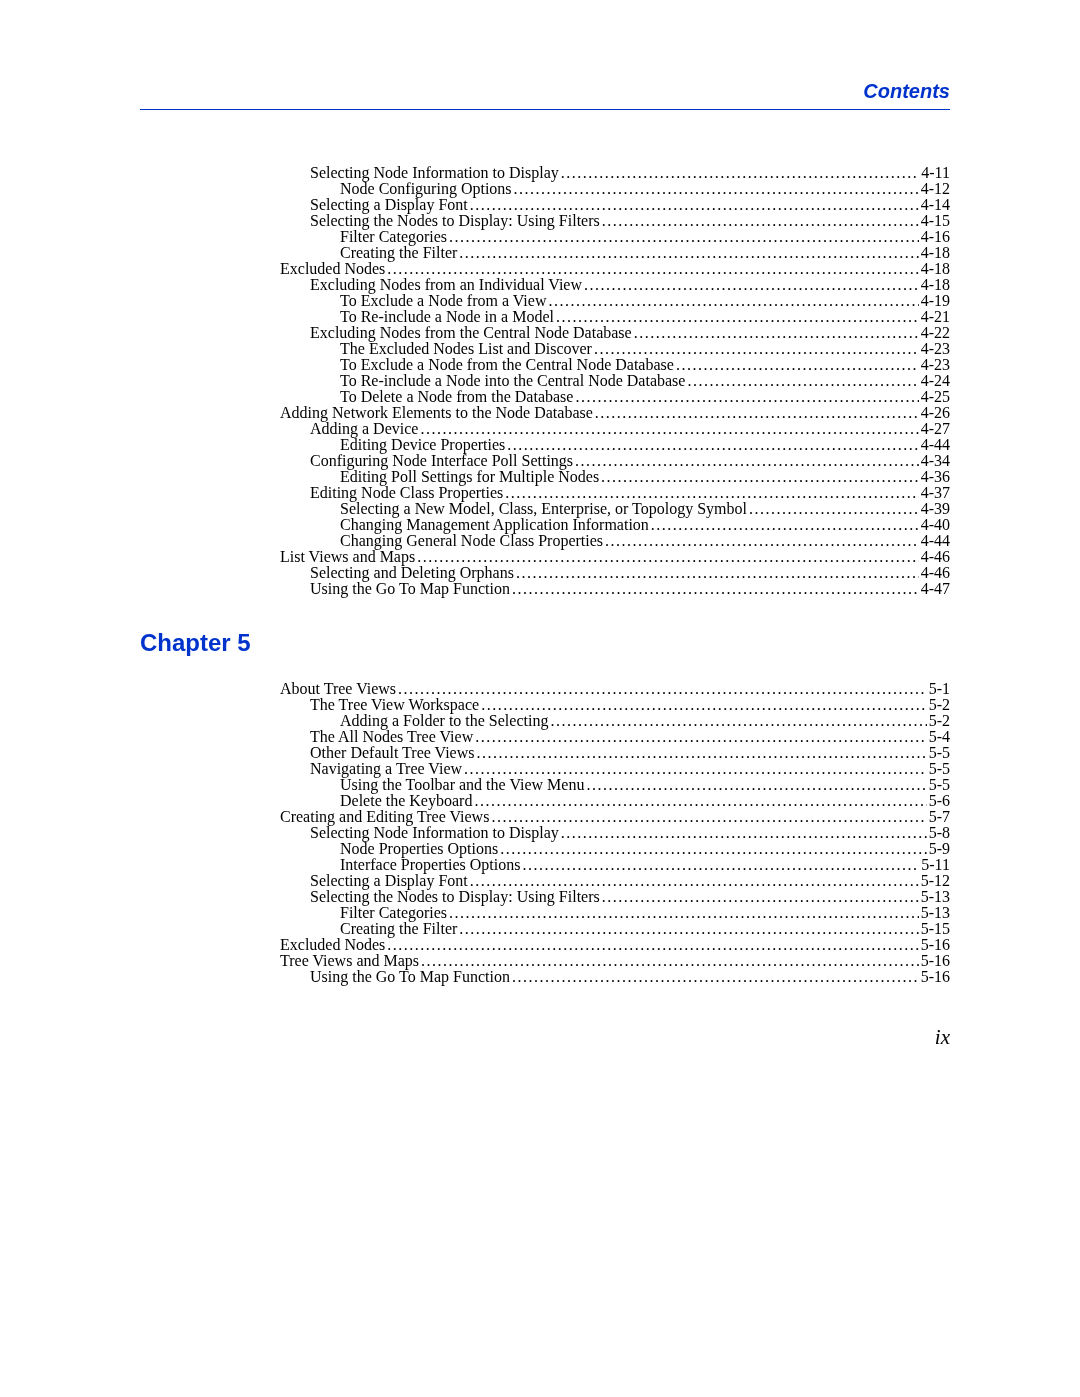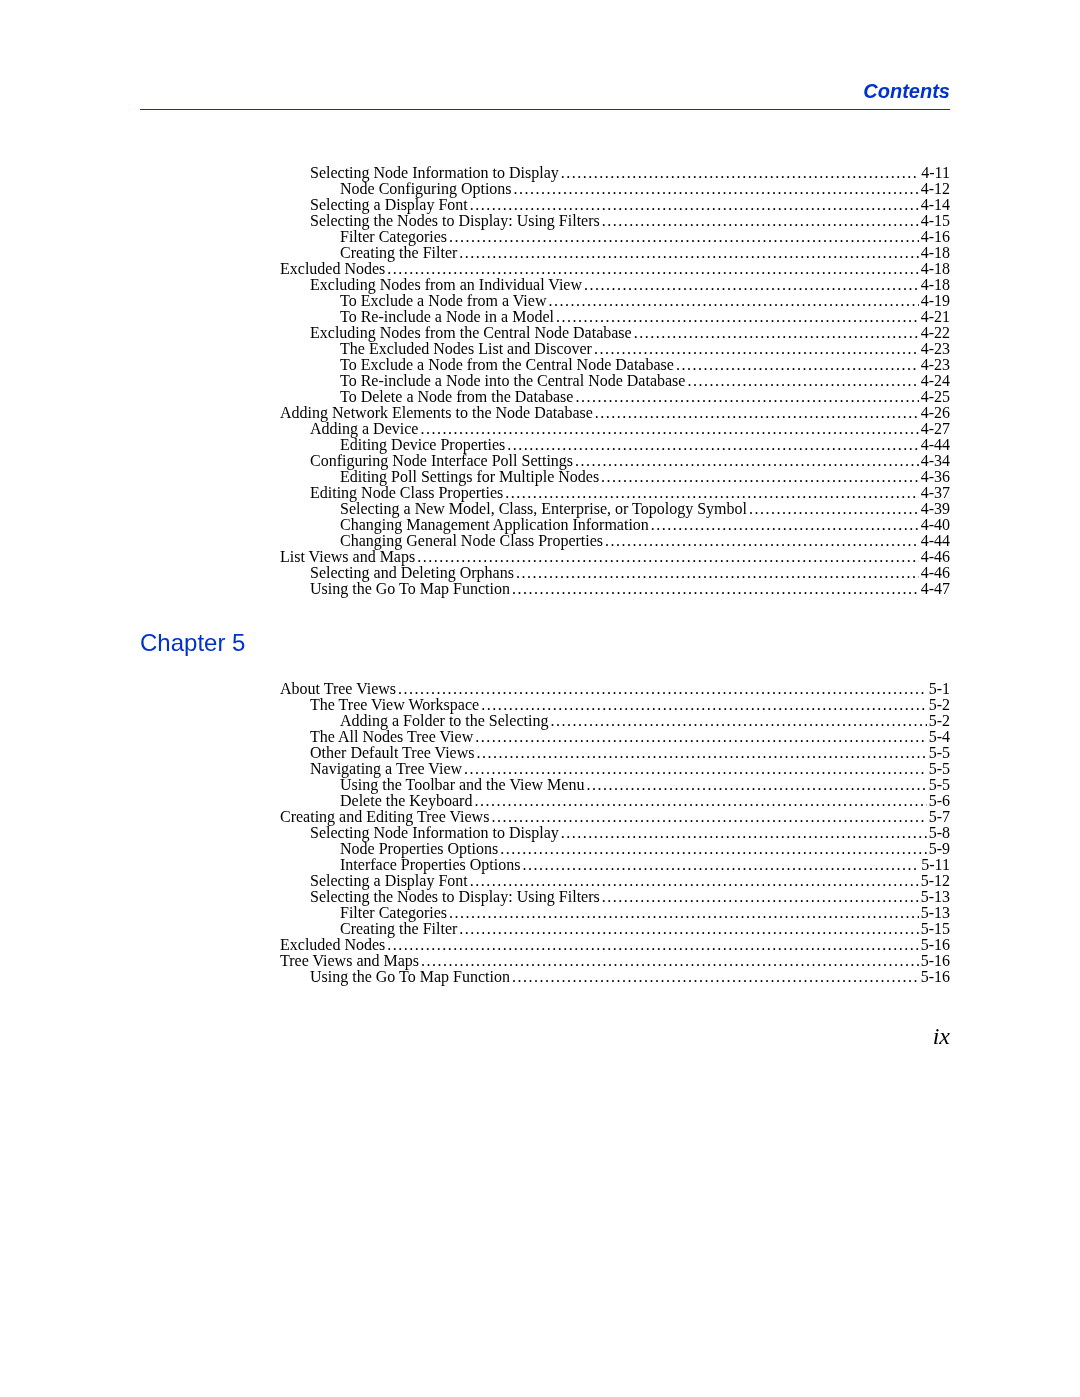--- a/index.html
+++ b/index.html
@@ -61,36 +61,36 @@
     white-space: nowrap;
   }
   .indent-0 { padding-left: 0px; justify-content: flex-end; }
   .indent-1 { padding-left: 30px; }
   .indent-2 { padding-left: 60px; }
   .chapter-heading {
     display: flex;
     margin: 32px 0 24px 0;
     color: #0033cc;
     font-family: Arial, Helvetica, sans-serif;
-    font-weight: normal;
+    font-weight: bold;
     font-size: 24px;
   }
   .chapter-label {
     width: 140px;
     flex: 0 0 auto;
   }
   .chapter-title {
     flex: 1 1 auto;
   }
   .footer {
     position: absolute;
     bottom: 38px;
     right: 130px;
     font-style: italic;
-    font-size: 24px;
+    font-size: 21px;
     font-family: "Times New Roman", Times, serif;
   }
 </style>
 </head>
 <body>
 
 <div class="page">
   <div class="header">
     <span class="header-title">Contents</span>
   </div>

